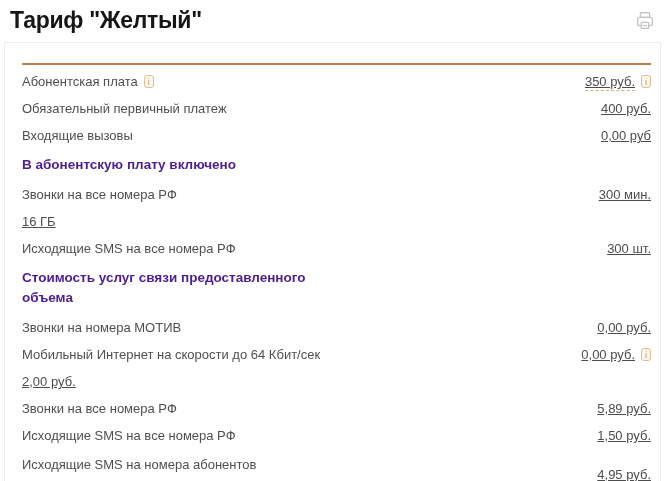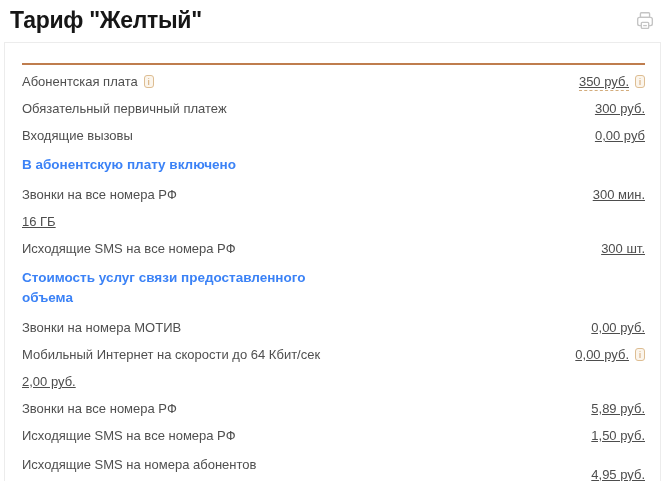--- a/index.html
+++ b/index.html
@@ -6,29 +6,29 @@
   html, body { width: 670px; height: 481px; background: #ffffff; overflow: hidden; }
   body { font-family: "Liberation Sans", "DejaVu Sans", sans-serif; color: #4d4d4d; position: relative; }
 
   .page-header { display: flex; justify-content: space-between; align-items: flex-start; padding: 7px 12px 0 10px; }
   .page-title { font-size: 23px; font-weight: 700; color: #161616; letter-spacing: -0.3px; }
   .print-btn { background: none; border: none; cursor: pointer; padding: 2px; margin-top: 1px; }
 
   .panel {
     position: absolute; left: 4px; right: 9px; top: 42px; bottom: 0;
     background: #fff; border: 1px solid #ececec; border-bottom: none;
-    padding: 20px 15px 0 17px; overflow: hidden;
+    padding: 20px 9px 0 17px; overflow: hidden;
   }
   .accent-line { height: 2px; background: #bf7d4e; margin-bottom: 3px; }
 
   .row { display: flex; justify-content: space-between; align-items: flex-start; padding: 6px 0; font-size: 13px; line-height: 15px; }
   .row .label { color: #4f4f4f; }
   .row .value { color: #4d4d4d; white-space: nowrap; text-align: right; text-decoration: underline; }
   .row.section { font-weight: 700; color: #2d2d2d; font-size: 13.5px; }
-  .row.section .label { color: #3b82f6; max-width: 310px; line-height: 20px; }
+  .row.section .label { color: #4c1d95; max-width: 310px; line-height: 20px; }
   .row.centered { align-items: center; }
   .row .label.narrow { max-width: 245px; line-height: 19px; }
 
   .dashed-underline { border-bottom: 1px dashed #d3ac7c; padding-bottom: 1px; }
 
   .info-icon {
     display: inline-block; width: 10px; height: 13px;
     border: 1px solid #ddbd92; border-radius: 3px;
     background: #fbf5ec; color: #c9995e;
     font-size: 9px; line-height: 12px; text-align: center;
@@ -56,21 +56,21 @@
 <div class="panel">
   <div class="accent-line"></div>
 
   <div class="row">
     <div class="label"><span>Абонентская плата</span><i class="info-icon">i</i></div>
     <div class="value"><span class="dashed-underline">350 руб.</span><i class="info-icon">i</i></div>
   </div>
 
   <div class="row">
     <div class="label">Обязательный первичный платеж</div>
-    <div class="value">300 руб.</div>
+    <div class="value">400 руб.</div>
   </div>
 
   <div class="row">
     <div class="label">Входящие вызовы</div>
     <div class="value">0,00 руб</div>
   </div>
 
   <div class="row section">
     <div class="label">В абонентскую плату включено</div>
   </div>

